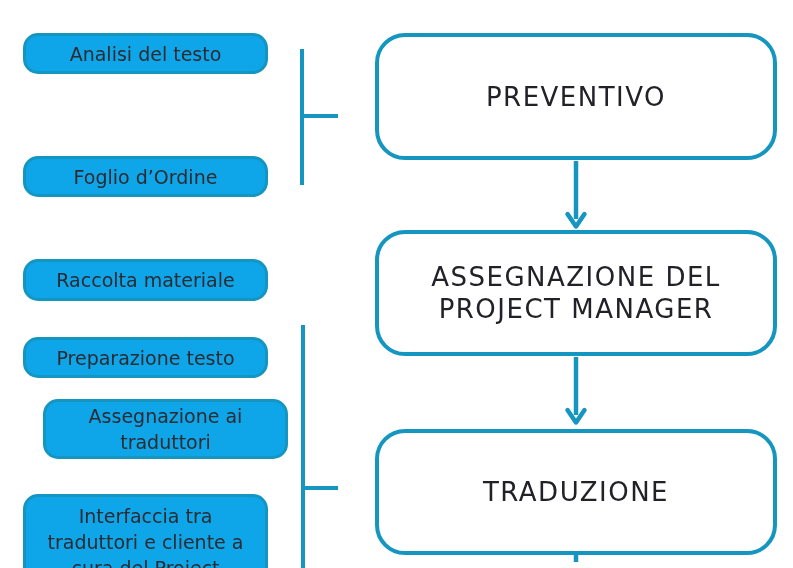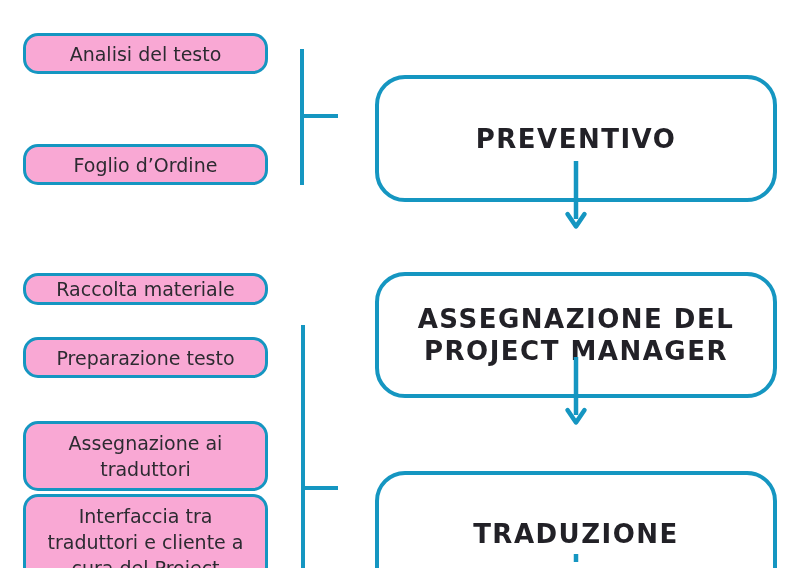--- a/index.html
+++ b/index.html
@@ -13,58 +13,57 @@
   }
 
   
   .step {
     position: absolute;
     left: 23px;
     width: 245px;
     box-sizing: border-box;
     border: 3px solid var(--accent, #1596c1);
     border-radius: 15px;
-    background: #f9a8d4;
+    background: #0ea5e9;
     display: flex;
     align-items: center;
     justify-content: center;
     text-align: center;
     font-size: 19px;
     line-height: 26px;
     color: var(--label, #2c2b31);
     padding: 0 12px;
   }
   .step-1 { top: 33px;  height: 41px; }
   .step-2 { top: 97px;  height: 41px; }
-  .step-3 { top: 144px; height: 41px; }
-  .step-4 { top: 273px; height: 32px; }
+  .step-3 { top: 156px; height: 41px; }
+  .step-4 { top: 259px; height: 42px; }
   .step-5 { top: 337px; height: 41px; text-align: right; }
-  .step-6 { top: 421px; height: 70px; }
+  .step-6 { top: 399px; height: 60px; margin-left: 20px; }
   .step-7 { top: 494px; height: 96px; }
 
   
   .stage {
     position: absolute;
     left: 375px;
     width: 402px;
     box-sizing: border-box;
     border: 4px solid var(--accent, #1596c1);
     border-radius: 30px;
     background: #ffffff;
     display: flex;
     align-items: center;
     justify-content: center;
     text-align: center;
-    font-weight: bold;
+    font-weight: normal;
     font-size: 26px;
     line-height: 32px;
     letter-spacing: 1.5px;
     color: var(--heading, #222127);
     padding: 0 12px;
-    margin-top: 42px;
   }
   .stage-1 { top: 33px;  height: 127px; }
   .stage-2 { top: 230px; height: 126px; }
   .stage-3 { top: 429px; height: 126px; }
 
   
   .bracket-v, .bracket-tick {
     position: absolute;
     background: var(--accent, #1596c1);
   }

